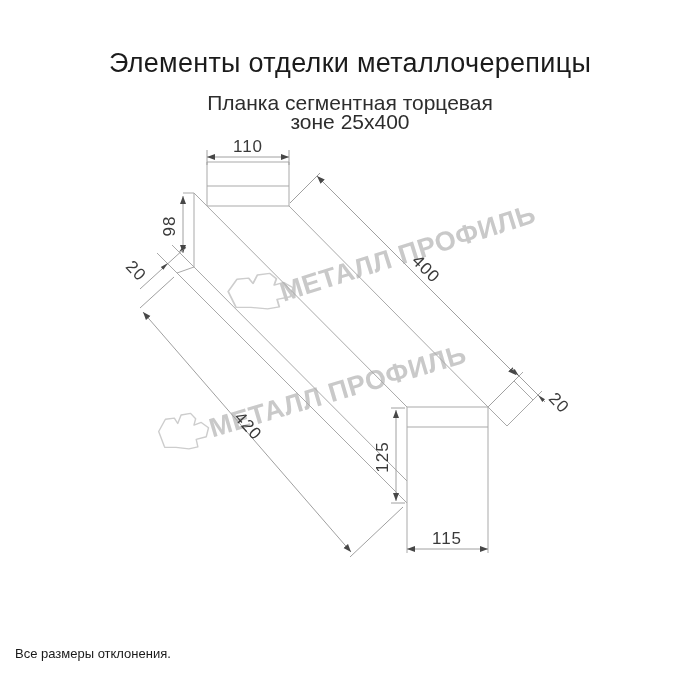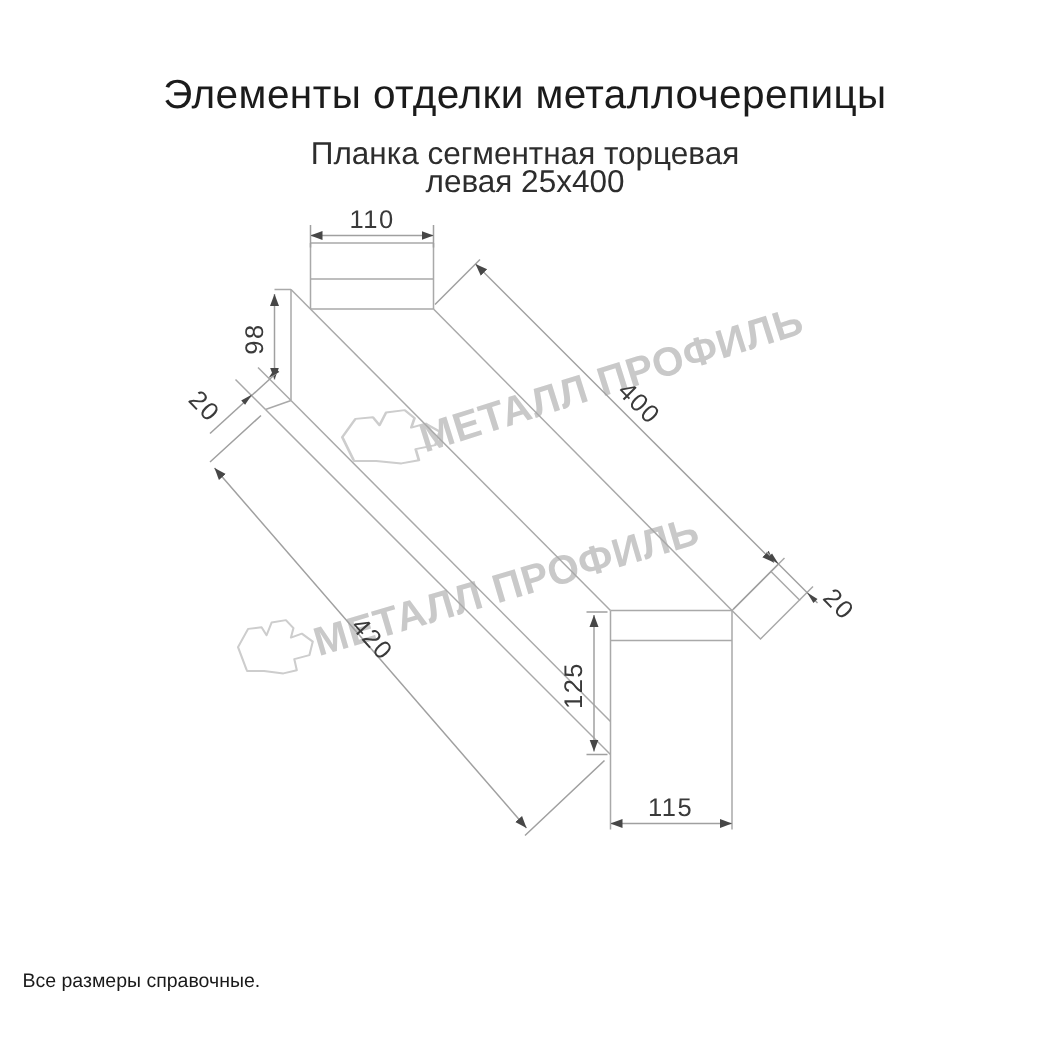--- a/index.html
+++ b/index.html
@@ -29,21 +29,21 @@
 </style>
 </head>
 <body>
 
 <div class="page">
 
   <div class="page-title">Элементы отделки металлочерепицы</div>
 
   <div class="subtitle">
     <div>Планка сегментная торцевая</div>
-    <div>левая 25х400</div>
+    <div>зоне 25х400</div>
   </div>
 
   <svg class="drawing" width="700" height="700" viewBox="0 0 700 700">
     <defs>
       <marker id="arr" viewBox="0 0 8 8" refX="8" refY="4" markerWidth="8" markerHeight="8" orient="auto-start-reverse">
         <path d="M0,1 L8,4 L0,7 Z" fill="#474747"></path>
       </marker>
     </defs>
 
     <g>
@@ -120,16 +120,16 @@
       <text class="dimtxt" x="384" y="461" text-anchor="middle" transform="rotate(-90 384 457)">125</text>
     </g>
 
     <g>
       <line class="dline" x1="407" y1="549" x2="488" y2="549" marker-start="url(#arr)" marker-end="url(#arr)"></line>
       <text class="dimtxt" x="447" y="544" text-anchor="middle">115</text>
     </g>
   </svg>
 
   <div class="notes">
-    <div>Все размеры справочные.</div>
+    <div>Все размеры отклонения.</div>
   </div>
 
 </div>
 
 </body></html>

